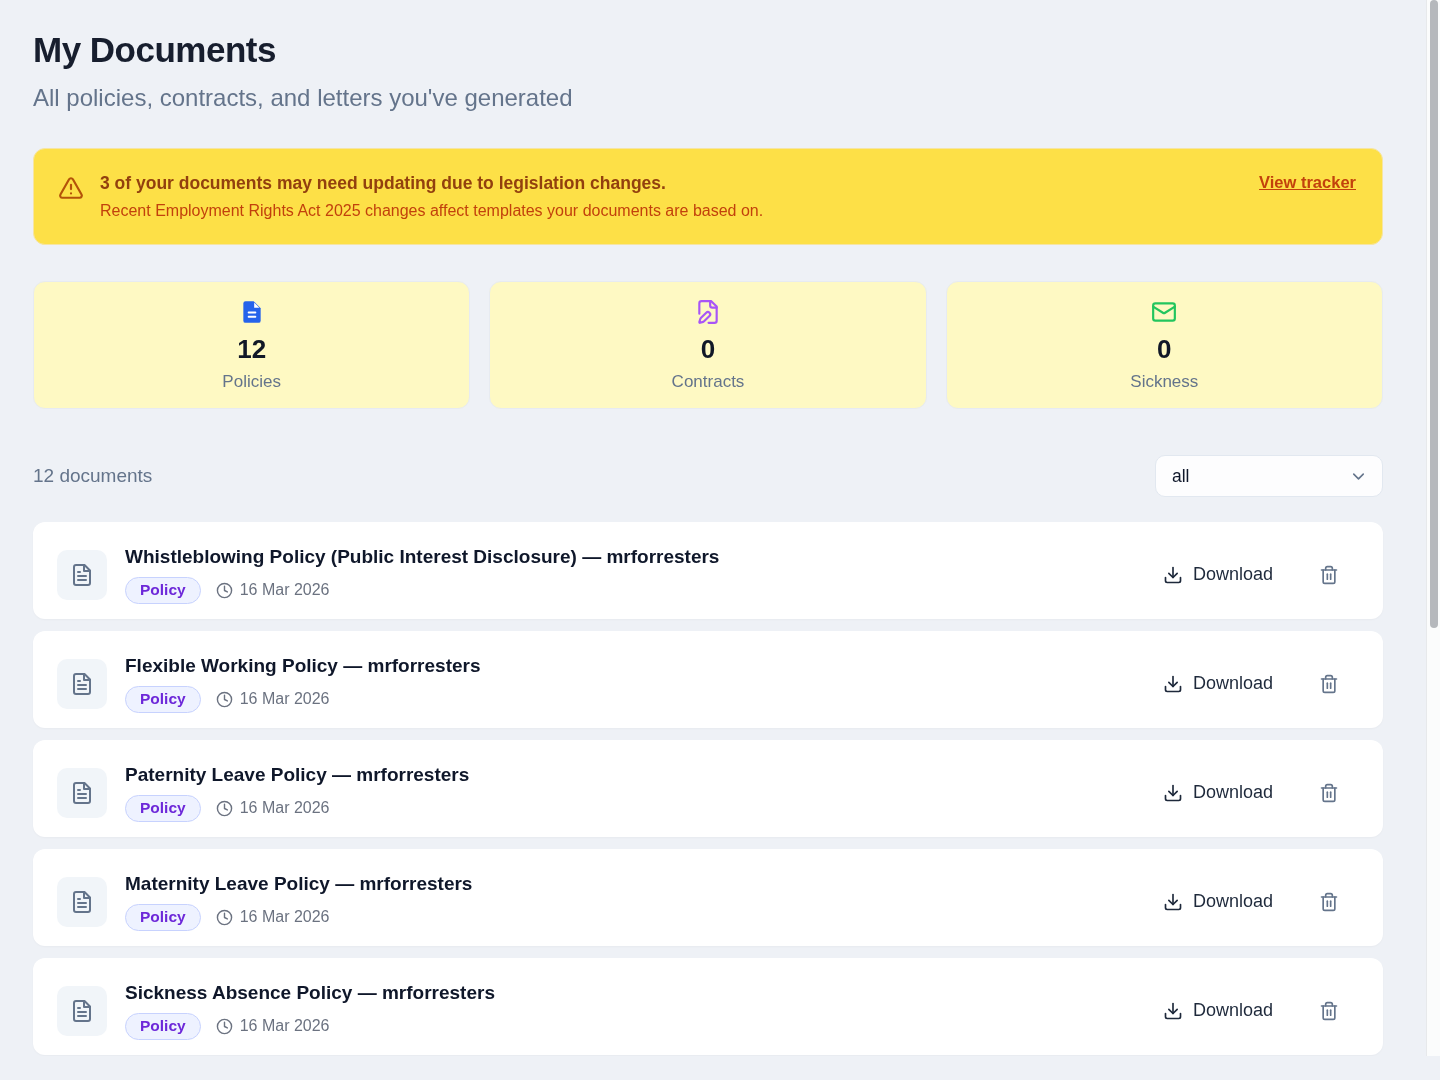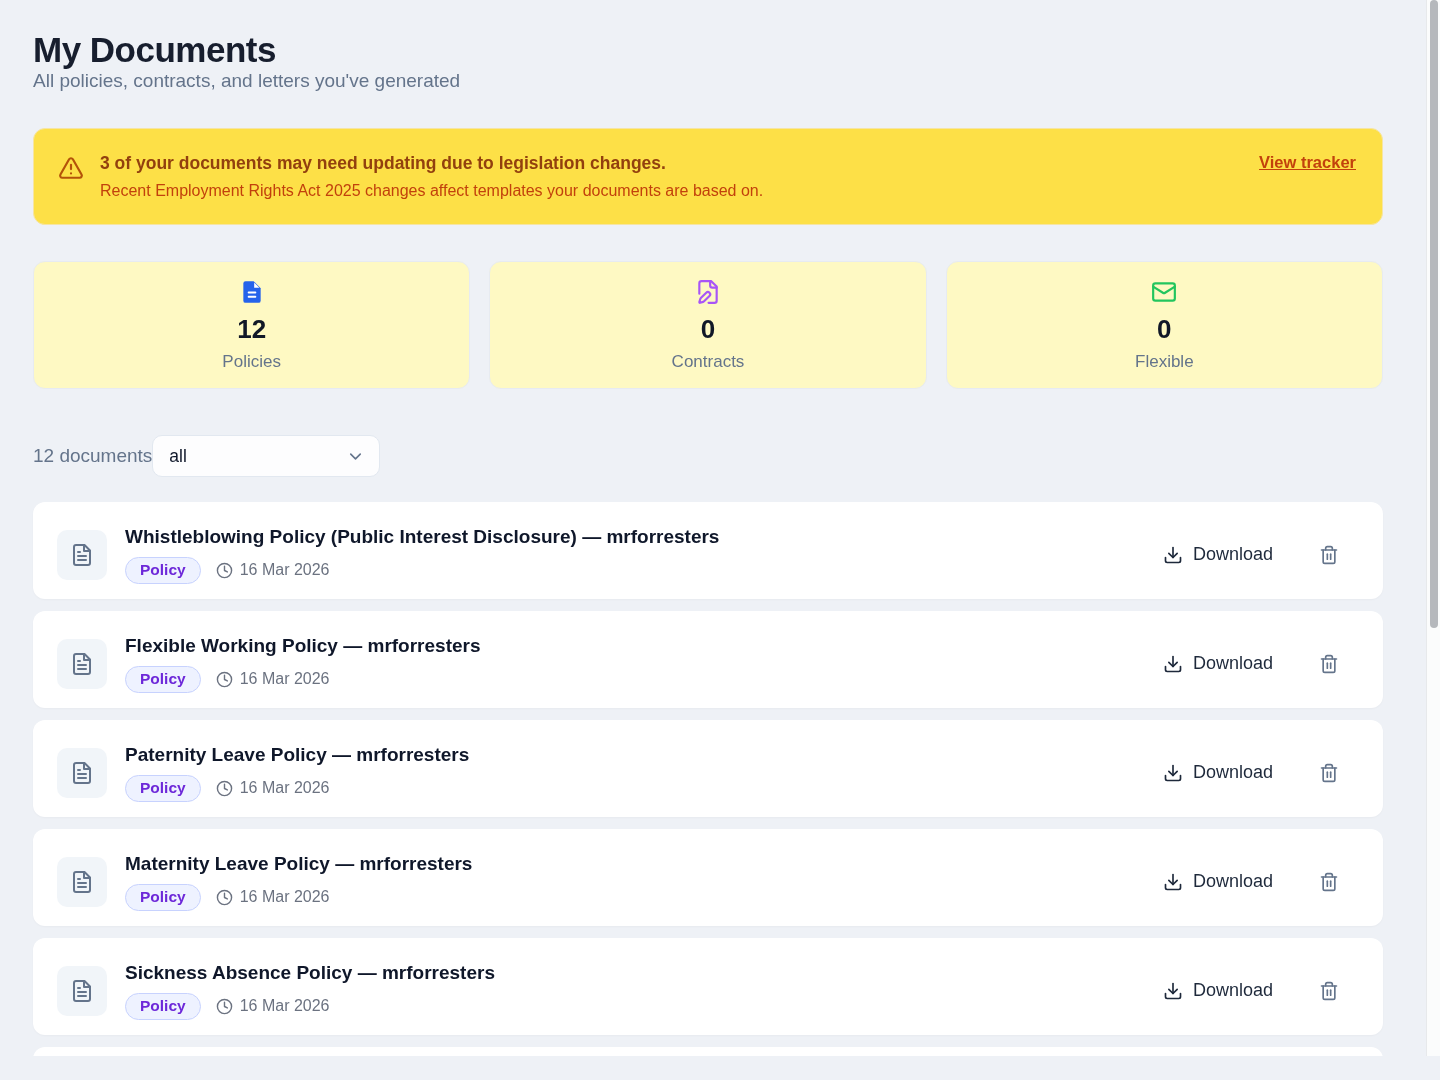--- a/index.html
+++ b/index.html
@@ -8,21 +8,21 @@
     font-family: "Liberation Sans", "DejaVu Sans", sans-serif;
     background:#eef1f6;
     color:#0f172a;
     overflow:hidden;
   }
   .screen { position:relative; width:1440px; height:1056px; overflow:hidden; }
   .main { width:1426px; padding:0 43px 0 33px; }
 
   
   .page-title { margin-top:30px; font-size:35px; font-weight:700; color:#171e2e; letter-spacing:-0.5px; }
-  .page-subtitle { font-size:19px; color:#64748b; }
+  .page-subtitle { margin-top:14px; font-size:24px; color:#64748b; }
 
   
   .banner {
     margin-top:36px; background:#fde047; border:1px solid #f6e5a3;
     border-radius:12px; padding:24px 26px 24px 24px;
     display:flex; align-items:flex-start;
   }
   .banner .warn-ic { flex:0 0 auto; color:#b45309; margin-top:2px; }
   .banner-texts { margin-left:16px; }
   .banner-heading { font-size:17.5px; font-weight:700; color:#92400e; }
@@ -36,21 +36,21 @@
     height:128px; display:flex; flex-direction:column; align-items:center; justify-content:center;
   }
   .stat-icon { height:26px; }
   .stat-value { margin-top:9px; font-size:26px; font-weight:700; color:#111827; }
   .stat-label { margin-top:7px; font-size:17px; color:#64748b; }
   .accent-blue { color:#2563eb; }
   .accent-purple { color:#a855f7; }
   .accent-green { color:#22c55e; }
 
   
-  .list-header { margin-top:46px; display:flex; align-items:center; }
+  .list-header { margin-top:46px; display:flex; align-items:center; justify-content:space-between; }
   .doc-count { font-size:19px; color:#64748b; }
   .filter-dropdown {
     width:228px; height:42px; background:#fdfdfe; border:1px solid #e2e8f0; border-radius:10px;
     display:flex; align-items:center; justify-content:space-between; padding:0 14px 0 16px;
     cursor:pointer; font-family:inherit;
   }
   .filter-value { font-size:17.5px; color:#0f172a; }
   .filter-dropdown .chev { color:#64748b; }
 
   
@@ -135,21 +135,21 @@
         <div class="stat-label">Contracts</div>
       </div>
       <div class="stat-card">
         <span class="stat-icon accent-green">
           <svg width="26" height="26" viewBox="0 0 24 24" fill="none" stroke="currentColor" stroke-width="2" stroke-linecap="round" stroke-linejoin="round">
             <rect x="2" y="4" width="20" height="16" rx="2"></rect>
             <path d="m22 7-8.97 5.7a1.94 1.94 0 0 1-2.06 0L2 7"></path>
           </svg>
         </span>
         <div class="stat-value">0</div>
-        <div class="stat-label">Flexible</div>
+        <div class="stat-label">Sickness</div>
       </div>
     </div>
 
     <div class="list-header">
       <div class="doc-count">12 documents</div>
       <div class="filter-dropdown">
         <span class="filter-value">all</span>
         <span class="chev">
           <svg width="19" height="19" viewBox="0 0 24 24" fill="none" stroke="currentColor" stroke-width="2" stroke-linecap="round" stroke-linejoin="round">
             <polyline points="6 9 12 15 18 9"></polyline>

